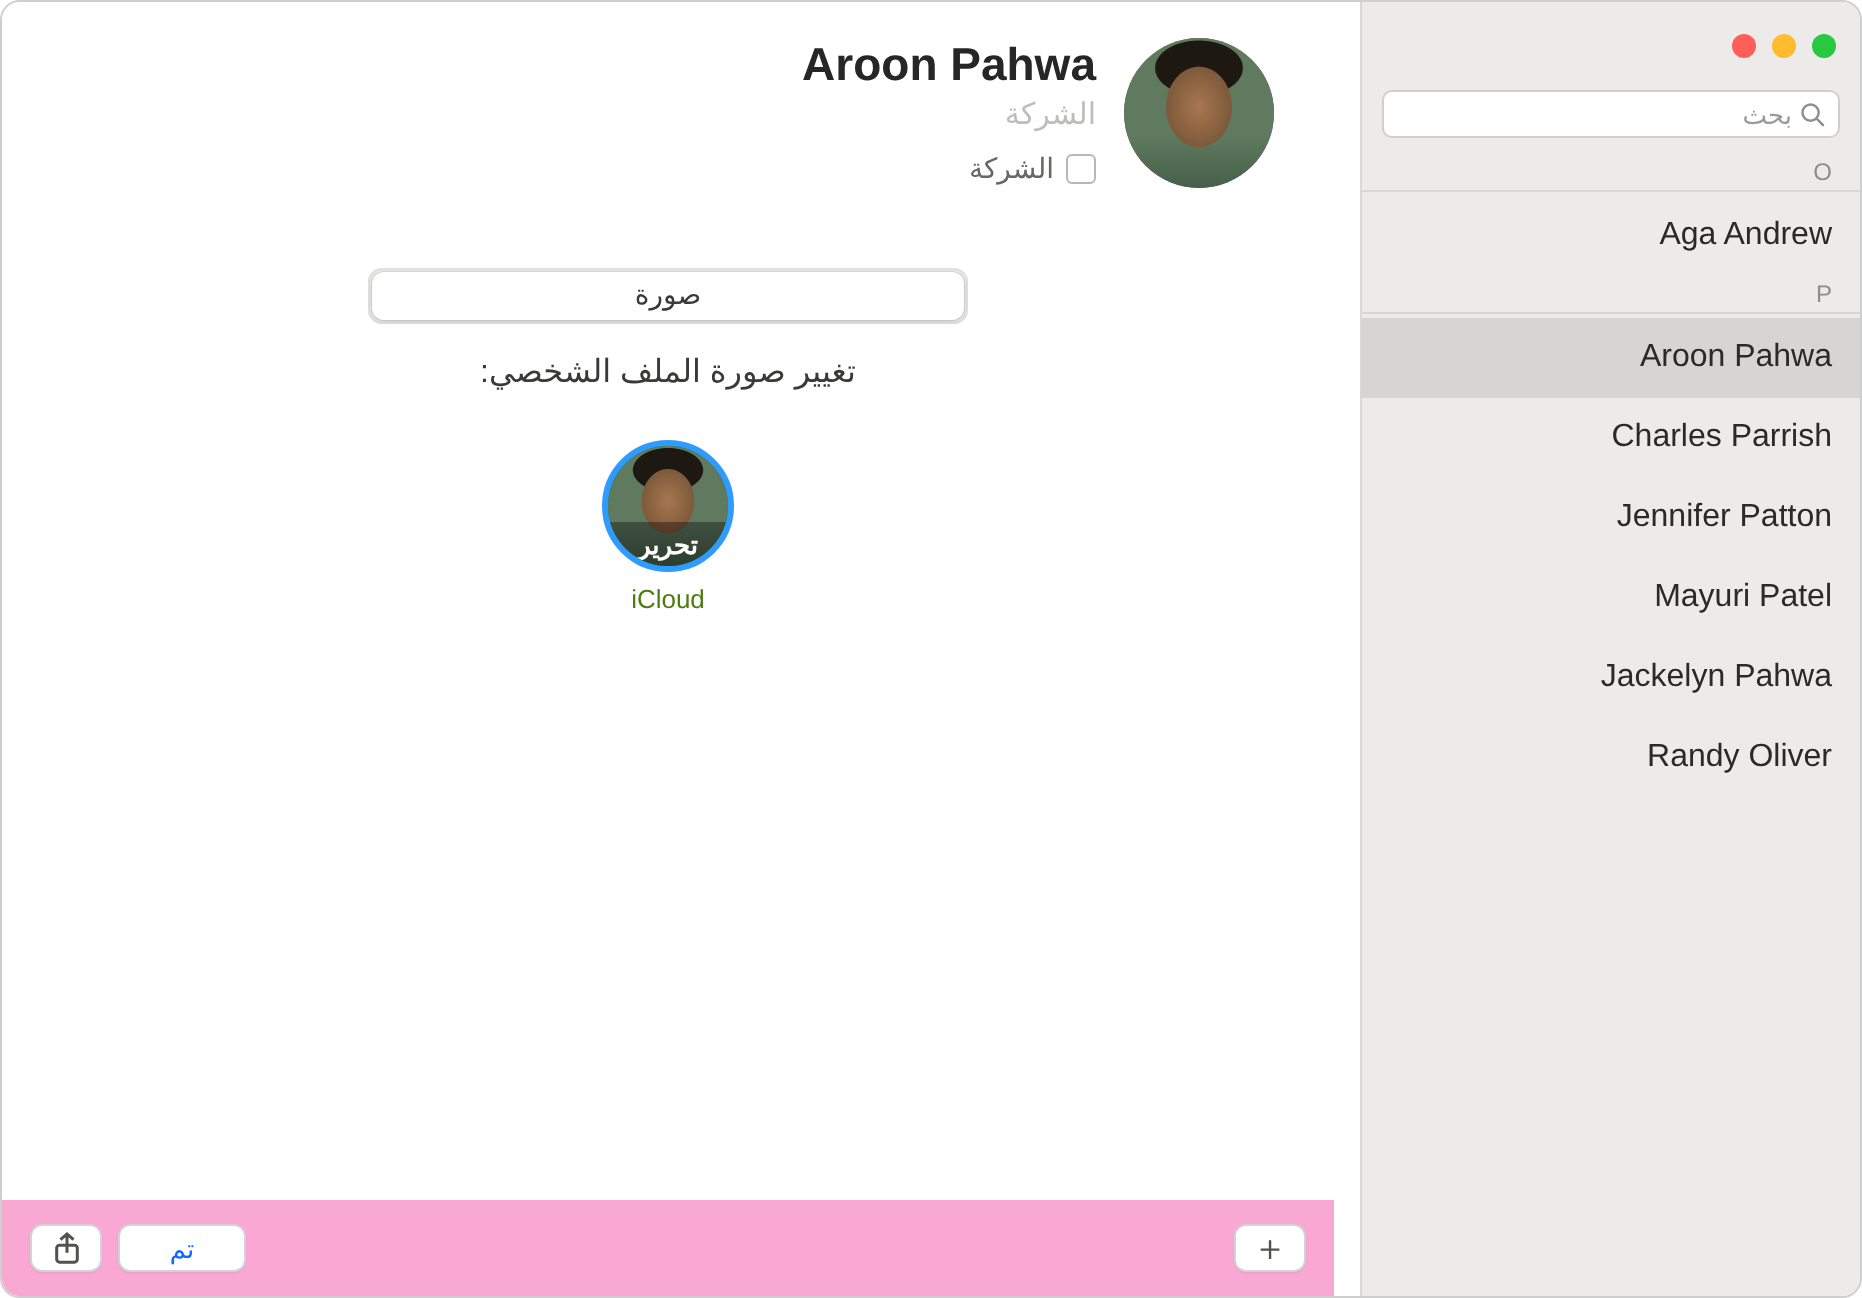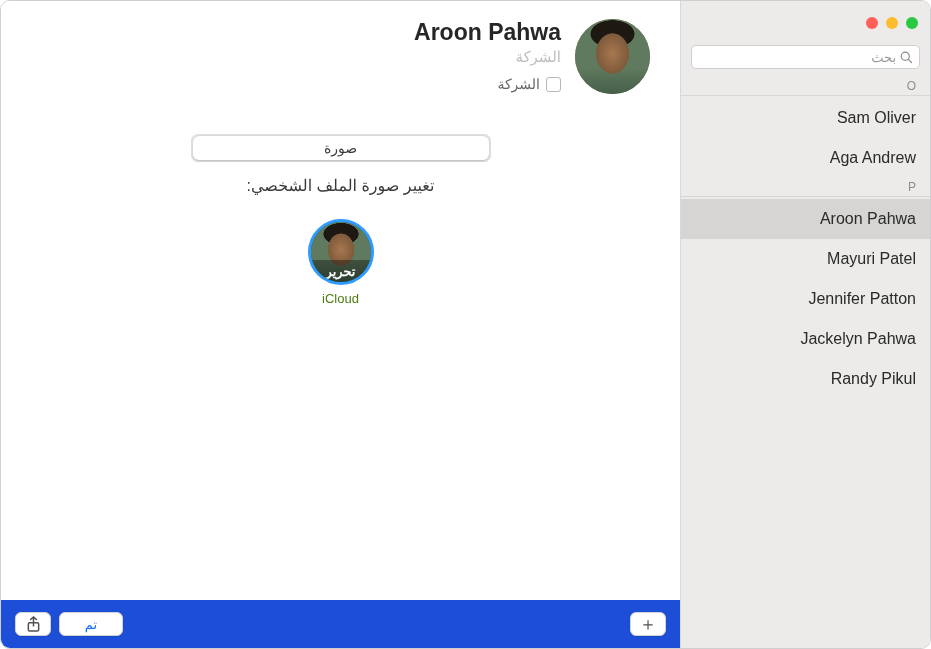--- a/index.html
+++ b/index.html
@@ -13,20 +13,21 @@
     color: #222;
   }
   .window {
     width: 931px; height: 649px;
     display: flex;
     flex-direction: row;
     border: 1px solid #cfcfcf;
     border-radius: 10px;
     overflow: hidden;
     background: #fff;
+    gap: 13px;
   }
   .main { flex: 1; display: flex; flex-direction: column; position: relative; background: #fff;}
   .sidebar {
     width: 250px;
     background: #ecebea;
     border-left: 1px solid #d9d8d6;
     display: flex; flex-direction: column;
     position: relative;
     direction: rtl;
   }
@@ -180,21 +181,21 @@
     display: flex; align-items: center; justify-content: center;
   }
   .photo-caption { font-size: 13px; color: #4d7c0f;}
 
   
   .bottombar {
     position: absolute; bottom: 0; left: 0; right: 0;
     height: 48px;
     display: flex; align-items: center; justify-content: space-between;
     padding: 0 14px;
-    background: #1d4ed8;
+    background: #f9a8d4;
   }
   .btn {
     height: 24px;
     background: #fff;
     border: 1px solid #d4d3d1;
     border-radius: 6px;
     box-shadow: 0 0.5px 1px rgba(0,0,0,0.08);
     display: inline-flex; align-items: center; justify-content: center;
     font-size: 13px;
     padding: 0 8px;
@@ -274,25 +275,25 @@
       <div class="search">
         <svg class="search-icon" viewBox="0 0 16 16">
           <path d="M6.5 1.5a5 5 0 1 1 0 10 5 5 0 0 1 0-10zm4.3 9.3 3.4 3.4" stroke="#8f8f8d" stroke-width="1.5" fill="none" stroke-linecap="round"></path>
         </svg>
         <input type="text" placeholder="بحث" style="">
       </div>
     </div>
 
     <div class="list">
       <div class="section-hdr">O</div>
-      <div class="row">Sam Oliver</div>
       <div class="row">Aga Andrew</div>
 
       <div class="section-hdr">P</div>
       <div class="row selected">Aroon Pahwa</div>
+      <div class="row">Charles Parrish</div>
+      <div class="row">Jennifer Patton</div>
       <div class="row">Mayuri Patel</div>
-      <div class="row">Jennifer Patton</div>
       <div class="row">Jackelyn Pahwa</div>
-      <div class="row">Randy Pikul</div>
+      <div class="row">Randy Oliver</div>
     </div>
   </div>
 
 </div>
 
 </body></html>

